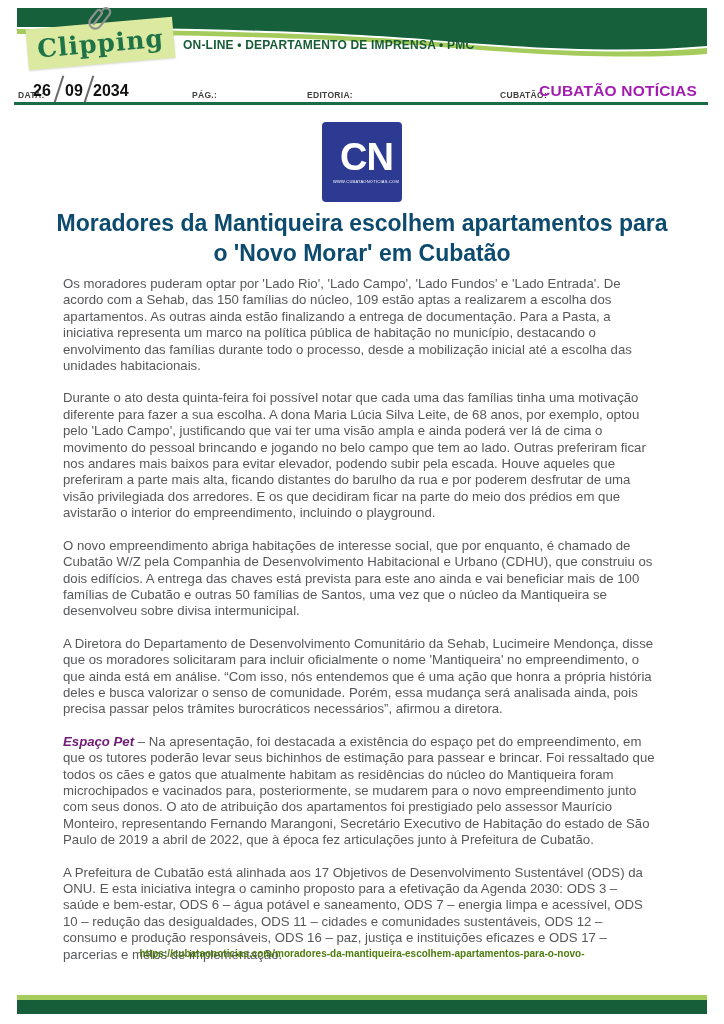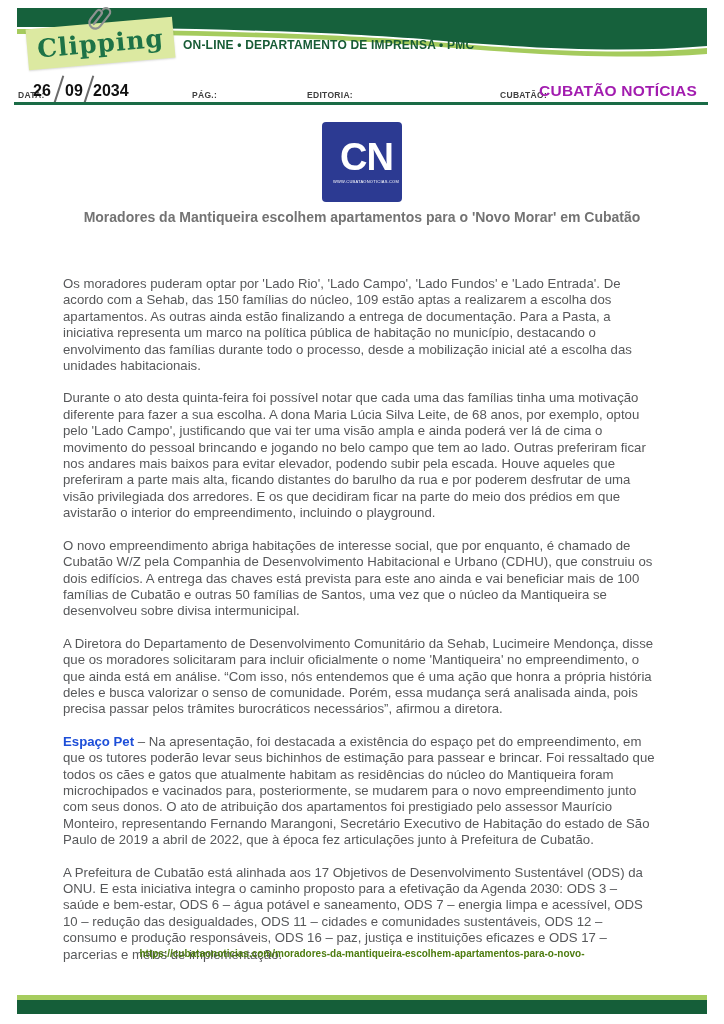--- a/index.html
+++ b/index.html
@@ -44,28 +44,28 @@
     background:#2c3a92; border-radius:4px;
     display:flex; flex-direction:column; align-items:center; justify-content:center;padding-left:9px;
   }
   .cn-logo .cn-text { color:#fff; font-weight:800; font-size:38px;
     line-height:1; letter-spacing:-1px; }
   .cn-logo .cn-site { color:#fff; font-size:8px; transform:scale(0.5);
     white-space:nowrap; margin-top:1px; letter-spacing:0.5px; }
   
   .headline {
     position:absolute; left:52px; top:208px; width:620px; text-align:center;
-    font-size:14px; font-weight:bold; color:#737373; line-height:1.32;
+    font-size:23px; font-weight:bold; color:#0c4a6e; line-height:1.32;
   }
   .body-text { position:absolute; left:63px; top:276px; width:597px; }
   .body-text p {
     font-size:13.2px; line-height:16.4px; color:#57585a; margin:0 4px 16px 0;
     text-align:left;
   }
-  .body-text p b { color:#1d4ed8; }
+  .body-text p b { color:#701a75;font-style:italic; }
   .footer-url {
     position:absolute; left:52px; top:947px; width:620px; text-align:center;
     font-size:10px; font-weight:bold; color:#4d7c0f; line-height:1.45;
     cursor:pointer;
   }
   .footer-url span { display:block; }
   
   .bottom-bar { position:absolute; left:17px; top:995px; width:690px; }
   .bottom-bar .stripe { height:5px; background:#a6cc5e; }
   .bottom-bar .bar { height:14px; background:#155e39; }

